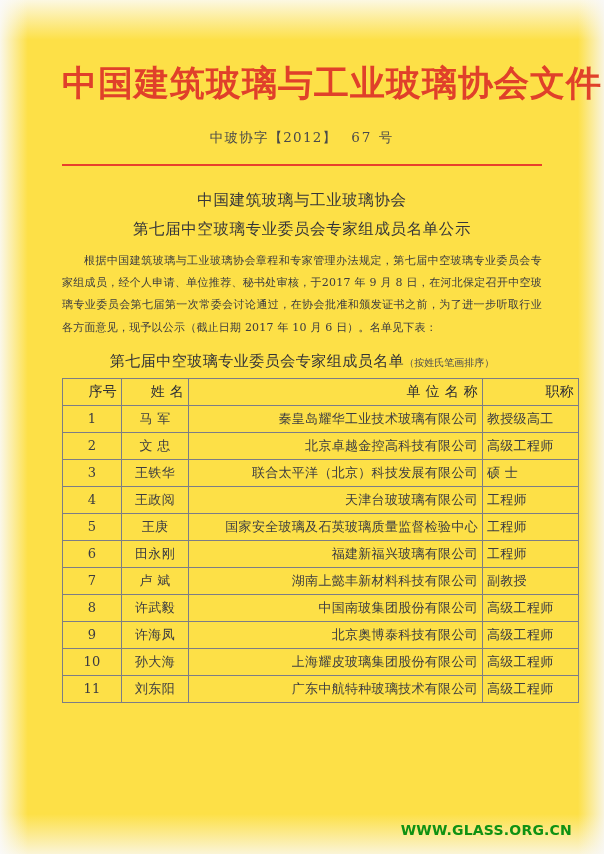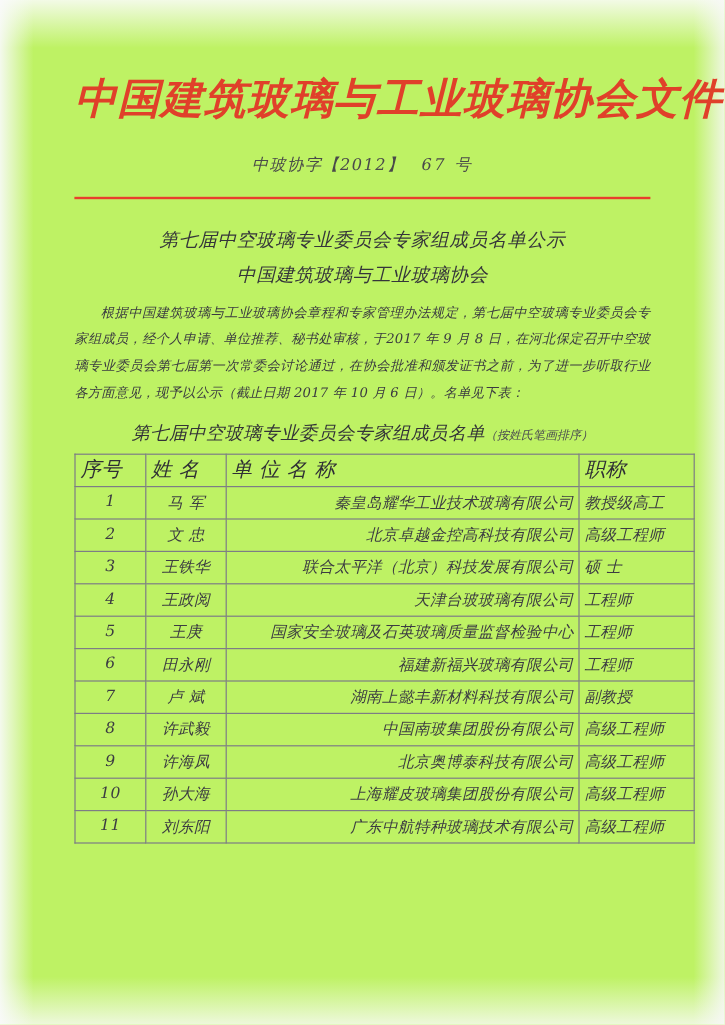--- a/index.html
+++ b/index.html
@@ -7,24 +7,23 @@
     padding: 0;
     background: #ffffff;
   }
   body {
     font-family: "DejaVu Serif", "Liberation Serif", serif;
   }
   .page {
     position: relative;
     width: 604px;
     height: 854px;
-    background: #bef264;
+    background: #fde047;
     overflow: hidden;
     box-sizing: border-box;
-    font-style: italic;
   }
   
   .scan-tint {
     position: absolute;
     inset: 0;
     background:
       linear-gradient(90deg, rgba(250,250,252,0.9) 0px, rgba(255,255,255,0) 28px,
                       rgba(255,255,255,0) calc(100% - 26px), rgba(248,248,250,0.85) 100%),
       linear-gradient(180deg, rgba(252,252,253,0.85) 0px, rgba(255,255,255,0) 40px,
                       rgba(255,255,255,0) calc(100% - 40px), rgba(250,250,251,0.8) 100%);
@@ -114,22 +113,22 @@
   table.roster td {
     border: 1px solid #7d7d85;
     font-size: 13px;
     color: #3c3c42;
     height: 26px;
     padding: 0 4px;
     font-weight: normal;
     letter-spacing: 0.3px;
   }
   table.roster th {
-    text-align: left;
-    font-size: 17px;
+    text-align: right;
+    font-size: 14px;
     color: #2f2f35;
   }
   th.col-seq, td.col-seq { width: 50px; text-align: center; }
   th.col-name, td.col-name { width: 58px; text-align: center; }
   th.col-org, td.col-org { width: 285px; text-align: right; padding-left: 9px; }
   th.col-title, td.col-title { width: 87px; text-align: left; }
   th.col-org { text-align: center; letter-spacing: 4px; }
   th.col-name { letter-spacing: 1px; }
   th.col-seq { letter-spacing: 1px; }
 
@@ -157,22 +156,22 @@
       <div class="masthead-title" style="color: rgb(224, 64, 42);">中国建筑玻璃与工业玻璃协会文件</div>
     </div>
 
     <div class="doc-number">
       <span>中玻协字【2012】</span><span class="num">67 号</span>
     </div>
 
     <div class="red-rule" style="background: rgb(232, 64, 44);"></div>
 
     <div class="heading-block">
+      <div class="heading-line">中国建筑玻璃与工业玻璃协会</div>
       <div class="heading-line">第七届中空玻璃专业委员会专家组成员名单公示</div>
-      <div class="heading-line">中国建筑玻璃与工业玻璃协会</div>
     </div>
 
     <div class="body-para">根据中国建筑玻璃与工业玻璃协会章程和专家管理办法规定，第七届中空玻璃专业委员会专家组成员，经个人申请、单位推荐、秘书处审核，于2017 年 9 月 8 日，在河北保定召开中空玻璃专业委员会第七届第一次常委会讨论通过，在协会批准和颁发证书之前，为了进一步听取行业各方面意见，现予以公示（截止日期 2017 年 10 月 6 日）。名单见下表：</div>
 
     <div class="table-caption">
       <span>第七届中空玻璃专业委员会专家组成员名单</span><span class="note">（按姓氏笔画排序）</span>
     </div>
 
     <table class="roster">
       <thead>
@@ -248,13 +247,14 @@
             <td class="col-seq">11</td>
             <td class="col-name">刘东阳</td>
             <td class="col-org">广东中航特种玻璃技术有限公司</td>
             <td class="col-title">高级工程师</td>
           </tr>
         </tbody>
     </table>
 
   </div>
 
+  <div class="footer-url" style="color: rgb(15, 145, 19);">WWW.GLASS.ORG.CN</div>
 </div>
 
 </body></html>

